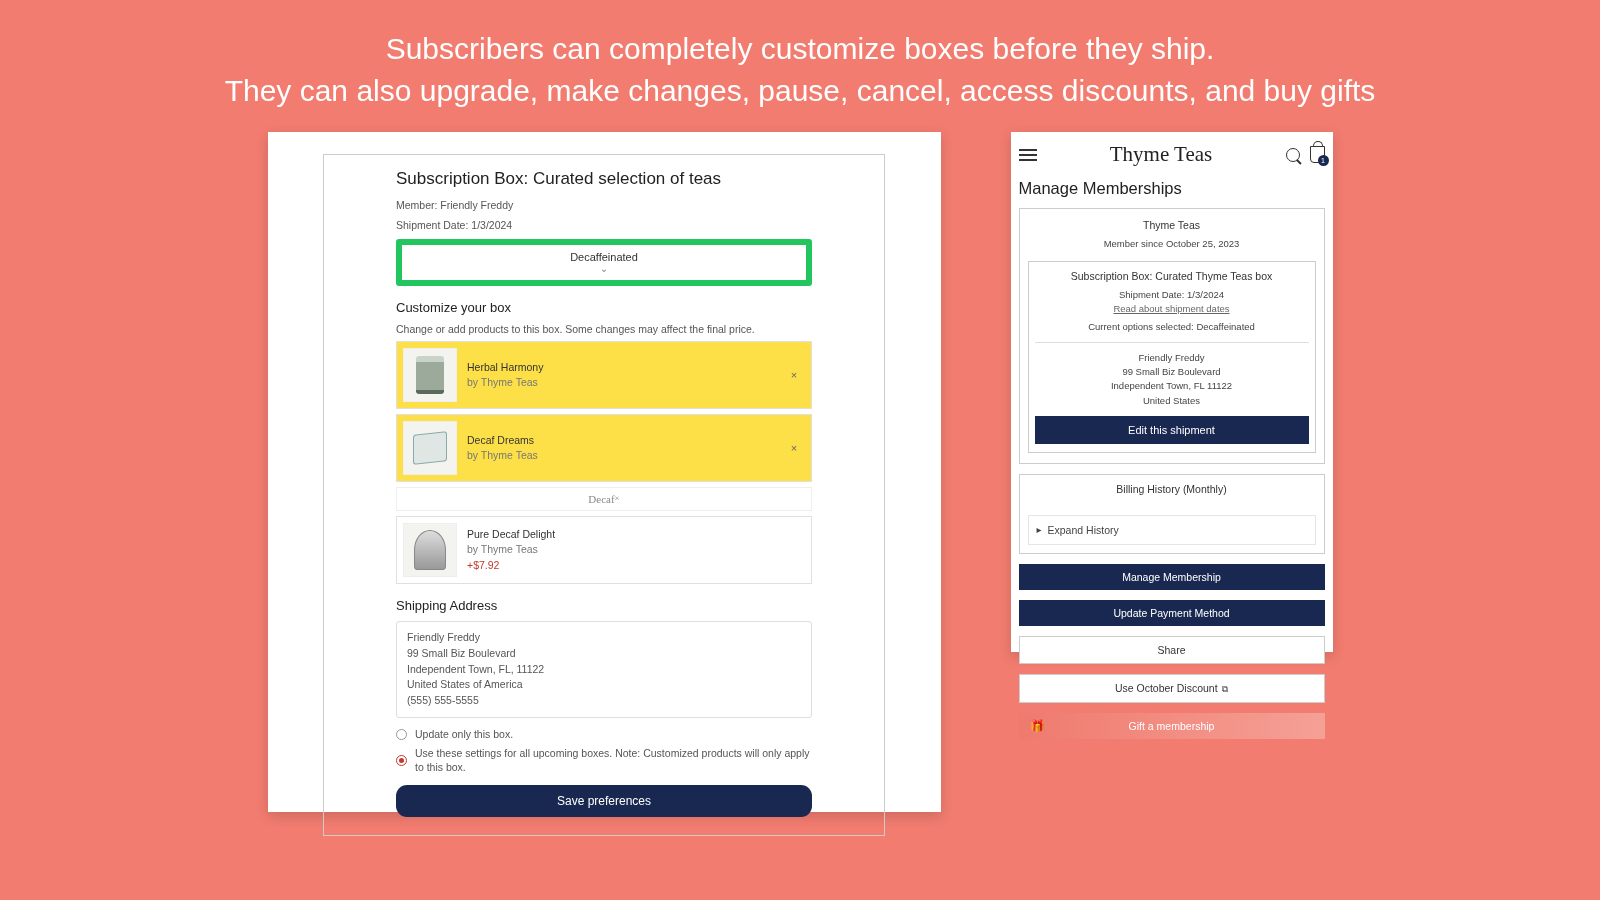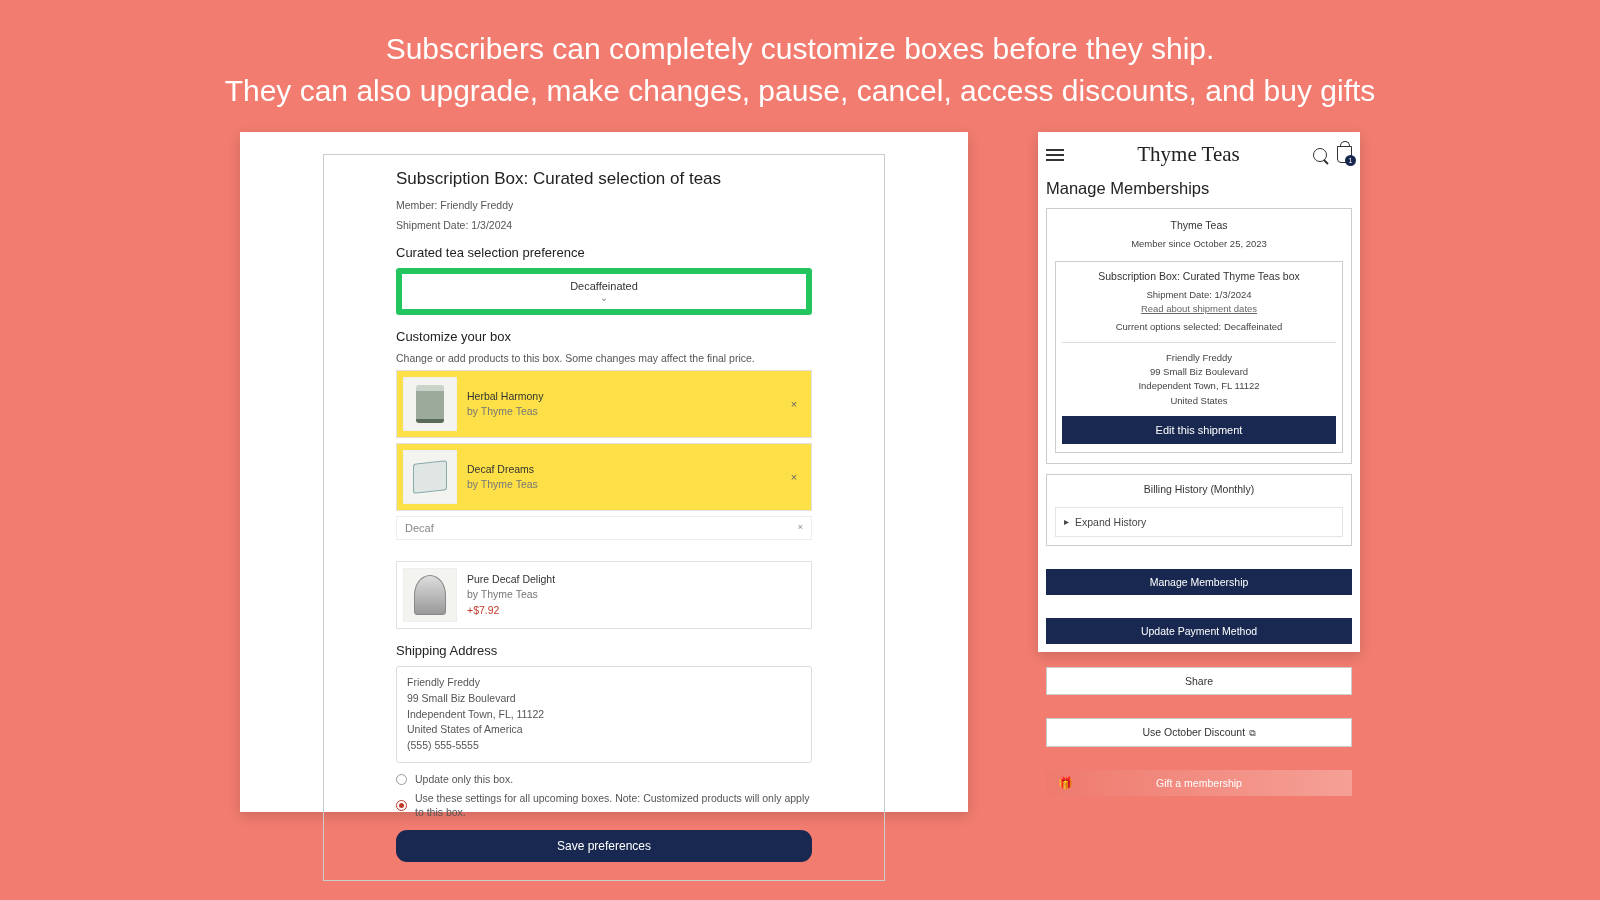--- a/index.html
+++ b/index.html
@@ -22,21 +22,21 @@
   display: flex;
   gap: 70px;
   justify-content: center;
   padding: 10px 0 0;
 }
 .panel {
   background: #fff;
   box-shadow: 0 4px 12px rgba(0,0,0,0.15);
 }
 .panel-left {
-  width: 728px;
+  width: 673px;
   height: 680px;
   display: flex;
   justify-content: center;
   align-items: flex-start;
   padding-top: 22px;
 }
 .panel-right {
   width: 322px;
   height: 520px;
   padding: 6px 8px;
@@ -84,21 +84,21 @@
   border:1px solid #eee;
 }
 .thumb-inner { width: 28px; height: 38px; background: #9caa9c; border-radius: 3px; border-top: 6px solid #c9d3c9; border-bottom: 4px solid #5a6a5a;}
 .thumb-inner.silver { background: linear-gradient(#ddd,#999); border:1px solid #888; border-radius:50% 50% 10% 10%; width:32px; height:40px;}
 .thumb-inner.box { background:#dfe6e4; border:1px solid #8aa; width:34px; height:30px; transform: skewY(-6deg);}
 .prod-info { font-size: 10.5px; line-height:1.4; flex:1;}
 .prod-name { color:#333; display:block; }
 .prod-brand { color:#777; }
 .prod-price { color:#c0392b; display:block; margin-top:2px;}
 .rm-x { position:absolute; right:10px; top:50%; transform:translateY(-50%); width:14px; height:14px; font-size:11px; line-height:14px; text-align:center; color:#666; cursor:pointer; }
-.search-row { border:1px solid #eee; padding:5px 8px; display:flex; justify-content:space-between; font-size:11px; color:#888; margin-bottom:21px;}
+.search-row { border:1px solid #eee; padding:5px 8px; display:flex; justify-content:center; font-size:11px; color:#888; margin-bottom:5px;font-family:Liberation Serif, serif;}
 .addr-box { border:1px solid #ddd; border-radius:3px; padding:8px 10px; font-size:10.5px; line-height:1.5; color:#555; margin-bottom:10px;}
 .radio-row { display:flex; gap:8px; align-items:center; font-size:10.5px; margin:6px 0; }
 .radio-dot { width:11px; height:11px; border:1px solid #999; border-radius:50%; flex:none; margin-top:1px; position:relative;}
 .radio-dot.checked { border-color:#c0392b; }
 .radio-dot.checked::after { content:""; position:absolute; inset:2px; border-radius:50%; background:#c0392b;}
 .btn-primary {
   background:#182850; color:#fff; text-align:center;
   padding:9px 0; font-size:12px; margin-top:10px; cursor:pointer;border-radius:11px;
 }
 
@@ -114,23 +114,23 @@
 .bag-badge{ position:absolute; bottom:-4px; right:-5px; background:#182850; color:#fff; font-size:7px; width:11px; height:11px; border-radius:50%; text-align:center; line-height:11px;}
 .sect-title { font-size:16.5px; color:#222; margin:4px 0 10px;}
 .mob-card { border:1px solid #ccc; padding:10px 8px; text-align:center; font-size:10px; color:#444; margin-bottom:10px;}
 .mob-card .inner { border:1px solid #ccc; padding:8px 6px; margin-top:10px;}
 .mob-sub { font-size:10.5px; color:#333; margin-bottom:6px;}
 .mob-meta { font-size:9.5px; line-height:1.5; }
 .mob-link { text-decoration:underline; color:#666; font-size:9.5px;}
 .mob-hr { border:none; border-top:1px solid #ddd; margin:8px 0;}
 .mob-btn { background:#182850; color:#fff; text-align:center; padding:8px 0; font-size:11px; cursor:pointer; margin-top:8px;}
 .mob-card.simple { padding:8px 8px;}
-.mob-expand { display:flex; align-items:center; gap:6px; font-size:10.5px; padding:8px; border:1px solid #e5e5e5; cursor:pointer; margin-top:12px;}
+.mob-expand { display:flex; align-items:center; gap:6px; font-size:10.5px; padding:8px; border:1px solid #e5e5e5; cursor:pointer; margin-top:20px;}
 .mob-expand::before { content:"▸"; font-size:10px;}
-.mob-pill-row { border:1px solid #ccc; background:#fff; text-align:center; padding:7px 0; font-size:10.5px; cursor:pointer; margin-top:23px; color:#333;}
+.mob-pill-row { border:1px solid #ccc; background:#fff; text-align:center; padding:7px 0; font-size:10.5px; cursor:pointer; margin-top:10px; color:#333;}
 .mob-pill-row.dark { background:#182850; color:#fff; border:none;}
 .mob-pill-row.gift { background: linear-gradient(90deg,#ef7a6e,#f5a096); color:#fff; border:none; display:flex; align-items:center; justify-content:center; gap:10px; position:relative;}
 .gift-ic { position:absolute; left:12px; font-size:12px;}
 .ext-ic { font-size:9px; margin-left:4px;}
 </style>
 </head>
 <body>
 
 <div class="headline">
   <div>Subscribers can completely customize boxes before they ship.</div>
@@ -138,21 +138,20 @@
 </div>
 
 <div class="stage">
 
   <div class="panel panel-left">
     <div class="form-card">
       <div class="form-title">Subscription Box: Curated selection of teas</div>
       <div class="meta-line">Member: Friendly Freddy</div>
       <div class="meta-line">Shipment Date: 1/3/2024</div>
 
-      <div class="sect-label">Curated tea selection preference</div>
       <div class="select-box">
         <span>Decaffeinated</span>
         <span class="chev">⌄</span>
       </div>
 
       <div class="sect-label">Customize your box</div>
       <div class="help-text">Change or add products to this box. Some changes may affect the final price.</div>
 
       <div class="prod-row">
         <div class="thumb">

